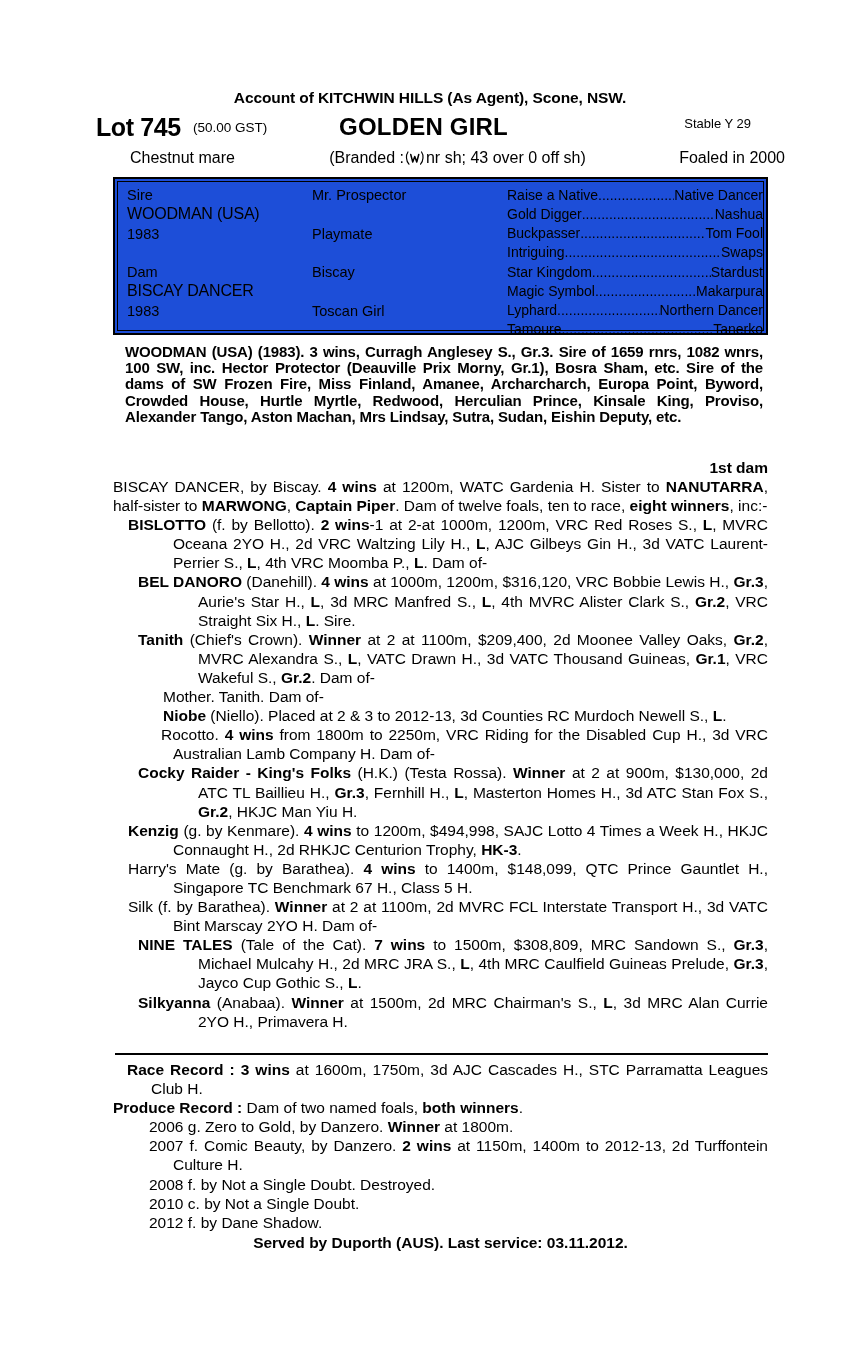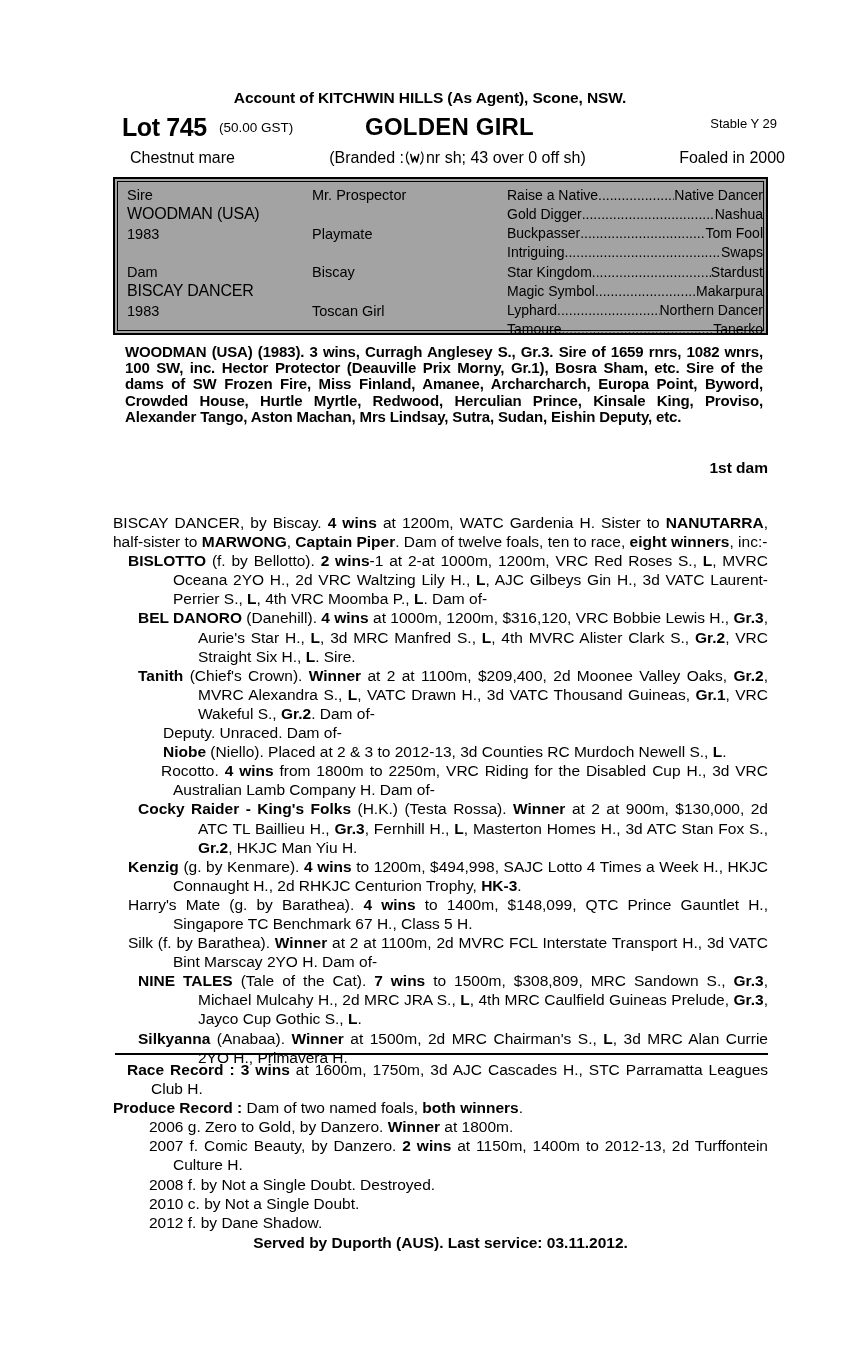--- a/index.html
+++ b/index.html
@@ -28,21 +28,21 @@
     width: 860px;
     text-align: center;
     font-weight: bold;
     font-size: 15.5px;
     letter-spacing: -0.1px;
   }
 
   .lot-row {
     position: absolute;
     top: 113px;
-    left: 122px;
+    left: 96px;
     width: 655px;
     height: 28px;
   }
   .lot-num {
     position: absolute;
     left: 0;
     top: 0;
     font-size: 25px;
     font-weight: bold;
     letter-spacing: -0.4px;
@@ -101,21 +101,21 @@
   .foaled { position: absolute; right: 0; top: 0; }
 
   
   .ped-box {
     position: absolute;
     top: 177px;
     left: 113px;
     width: 655px;
     height: 158px;
     border: 2px solid #000;
-    background: #a3a3a3;
+    background: #1d4ed8;
     text-align: center;
   }
   .ped-inner {
     position: absolute;
     inset: 2px;
     border: 1px solid #000;
   }
   .ped-grid {
     position: absolute;
     inset: 0;
@@ -177,21 +177,21 @@
     margin-left: 9px;
     line-height: 19px;
     text-align: right;
   }
   .entry {
     text-align: justify;
     text-justify: inter-word;
     margin: 0;
     line-height: 19.1px;
   }
-  .i0 { margin-left: 0px;  text-indent: 0px; margin-top: 36px; }
+  .i0 { margin-left: 0px;  text-indent: 0px; }
   .lvl1 { padding-left: 60px; text-indent: -45px; }
   .lvl2 { padding-left: 85px; text-indent: -60px; }
   .lvl3 { padding-left: 110px; text-indent: -60px; }
   .plain1 { padding-left: 60px; text-indent: -12px; }
   .plain2 { padding-left: 85px; text-indent: -35px; }
   b { font-weight: bold; }
 
   
   .rule {
     position: absolute;
@@ -326,21 +326,21 @@
 
   <div class="sire-blurb">WOODMAN (USA) (1983). 3 wins, Curragh Anglesey S., Gr.3. Sire of 1659 rnrs, 1082 wnrs, 100 SW, inc. Hector Protector (Deauville Prix Morny, Gr.1), Bosra Sham, etc. Sire of the dams of SW Frozen Fire, Miss Finland, Amanee, Archarcharch, Europa Point, Byword, Crowded House, Hurtle Myrtle, Redwood, Herculian Prince, Kinsale King, Proviso, Alexander Tango, Aston Machan, Mrs Lindsay, Sutra, Sudan, Eishin Deputy, etc.</div>
 
   <div class="dam-section">
     <div class="dam-head">1st dam</div>
     <div id="dam-entries">
         <div class="entry i0">BISCAY DANCER, by Biscay. <b>4 wins</b> at 1200m, WATC Gardenia H. Sister to <b>NANUTARRA</b>, half-sister to <b>MARWONG</b>, <b>Captain Piper</b>. Dam of twelve foals, ten to race, <b>eight winners</b>, inc:-</div>
         <div class="entry lvl1"><b>BISLOTTO</b> (f. by Bellotto). <b>2 wins</b>-1 at 2-at 1000m, 1200m, VRC Red Roses S., <b>L</b>, MVRC Oceana 2YO H., 2d VRC Waltzing Lily H., <b>L</b>, AJC Gilbeys Gin H., 3d VATC Laurent-Perrier S., <b>L</b>, 4th VRC Moomba P., <b>L</b>. Dam of-</div>
         <div class="entry lvl2"><b>BEL DANORO</b> (Danehill). <b>4 wins</b> at 1000m, 1200m, $316,120, VRC Bobbie Lewis H., <b>Gr.3</b>, Aurie's Star H., <b>L</b>, 3d MRC Manfred S., <b>L</b>, 4th MVRC Alister Clark S., <b>Gr.2</b>, VRC Straight Six H., <b>L</b>. Sire.</div>
         <div class="entry lvl2"><b>Tanith</b> (Chief's Crown). <b>Winner</b> at 2 at 1100m, $209,400, 2d Moonee Valley Oaks, <b>Gr.2</b>, MVRC Alexandra S., <b>L</b>, VATC Drawn H., 3d VATC Thousand Guineas, <b>Gr.1</b>, VRC Wakeful S., <b>Gr.2</b>. Dam of-</div>
-        <div class="entry plain2">Deputy. Unraced. Dam of-</div>
+        <div class="entry plain2">Mother. Tanith. Dam of-</div>
         <div class="entry lvl3"><b>Niobe</b> (Niello). Placed at 2 &amp; 3 to 2012-13, 3d Counties RC Murdoch Newell S., <b>L</b>.</div>
         <div class="entry plain1">Rocotto. <b>4 wins</b> from 1800m to 2250m, VRC Riding for the Disabled Cup H., 3d VRC Australian Lamb Company H. Dam of-</div>
         <div class="entry lvl2"><b>Cocky Raider - King's Folks</b> (H.K.) (Testa Rossa). <b>Winner</b> at 2 at 900m, $130,000, 2d ATC TL Baillieu H., <b>Gr.3</b>, Fernhill H., <b>L</b>, Masterton Homes H., 3d ATC Stan Fox S., <b>Gr.2</b>, HKJC Man Yiu H.</div>
         <div class="entry lvl1"><b>Kenzig</b> (g. by Kenmare). <b>4 wins</b> to 1200m, $494,998, SAJC Lotto 4 Times a Week H., HKJC Connaught H., 2d RHKJC Centurion Trophy, <b>HK-3</b>.</div>
         <div class="entry lvl1">Harry's Mate (g. by Barathea). <b>4 wins</b> to 1400m, $148,099, QTC Prince Gauntlet H., Singapore TC Benchmark 67 H., Class 5 H.</div>
         <div class="entry lvl1">Silk (f. by Barathea). <b>Winner</b> at 2 at 1100m, 2d MVRC FCL Interstate Transport H., 3d VATC Bint Marscay 2YO H. Dam of-</div>
         <div class="entry lvl2"><b>NINE TALES</b> (Tale of the Cat). <b>7 wins</b> to 1500m, $308,809, MRC Sandown S., <b>Gr.3</b>, Michael Mulcahy H., 2d MRC JRA S., <b>L</b>, 4th MRC Caulfield Guineas Prelude, <b>Gr.3</b>, Jayco Cup Gothic S., <b>L</b>.</div>
         <div class="entry lvl2"><b>Silkyanna</b> (Anabaa). <b>Winner</b> at 1500m, 2d MRC Chairman's S., <b>L</b>, 3d MRC Alan Currie 2YO H., Primavera H.</div>
       </div>
   </div>

